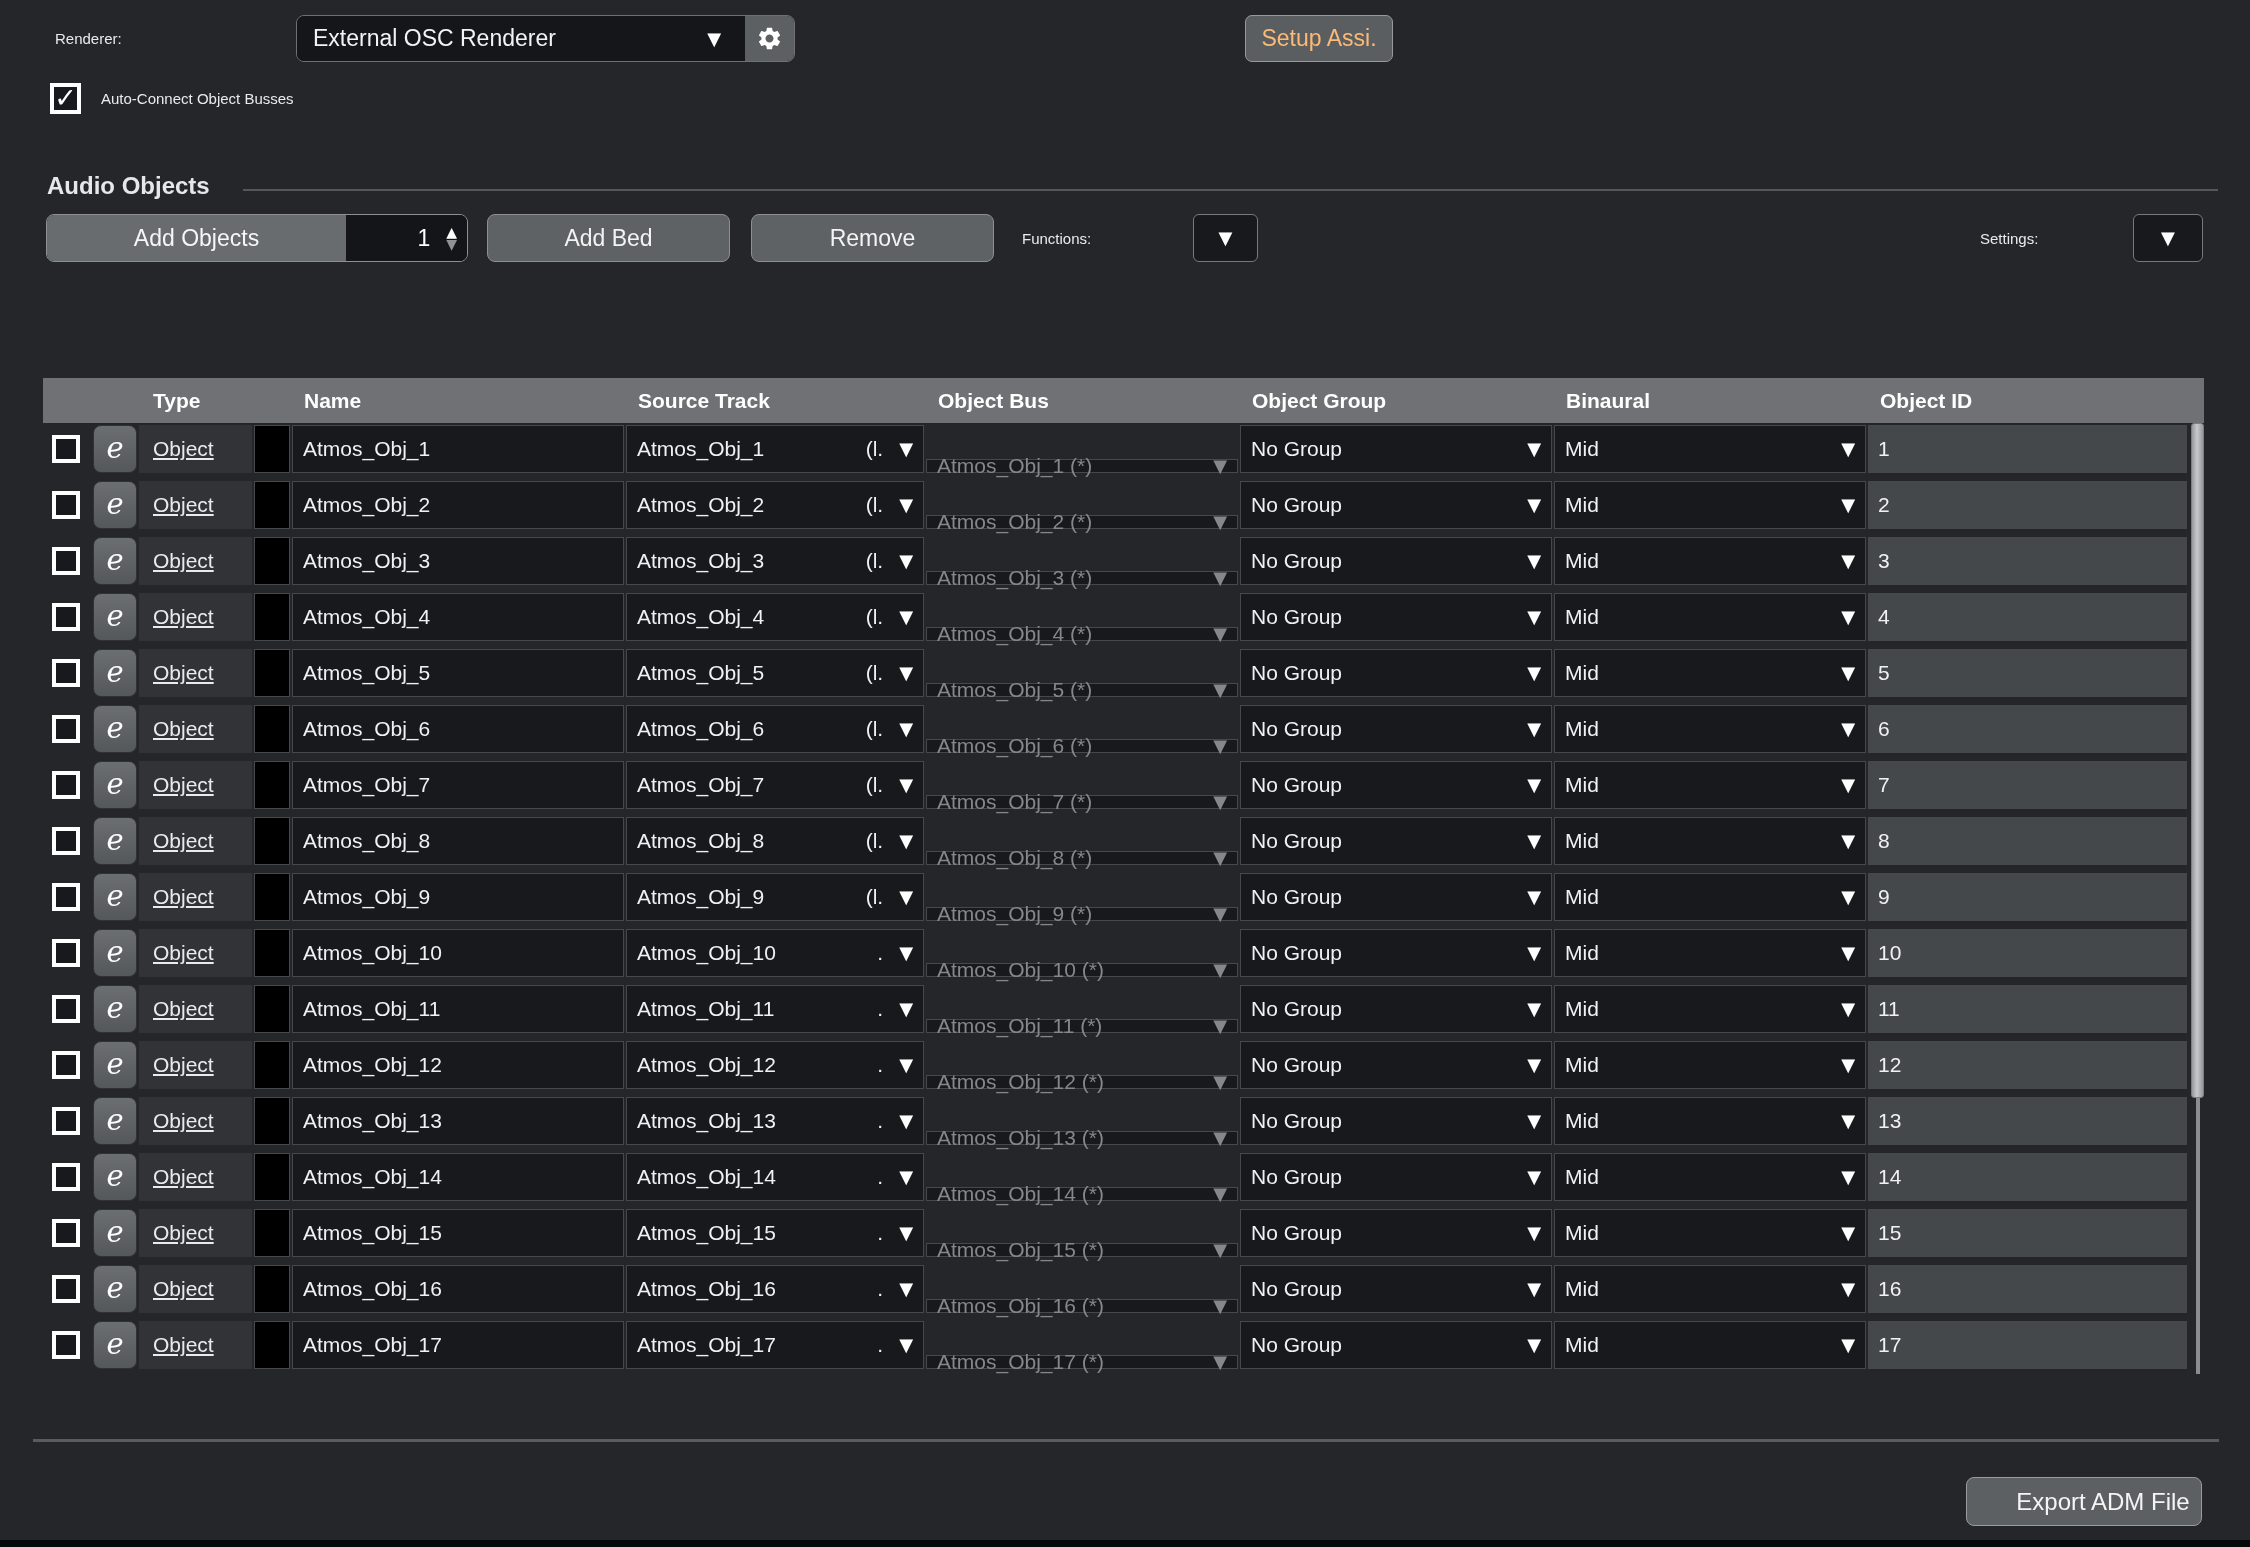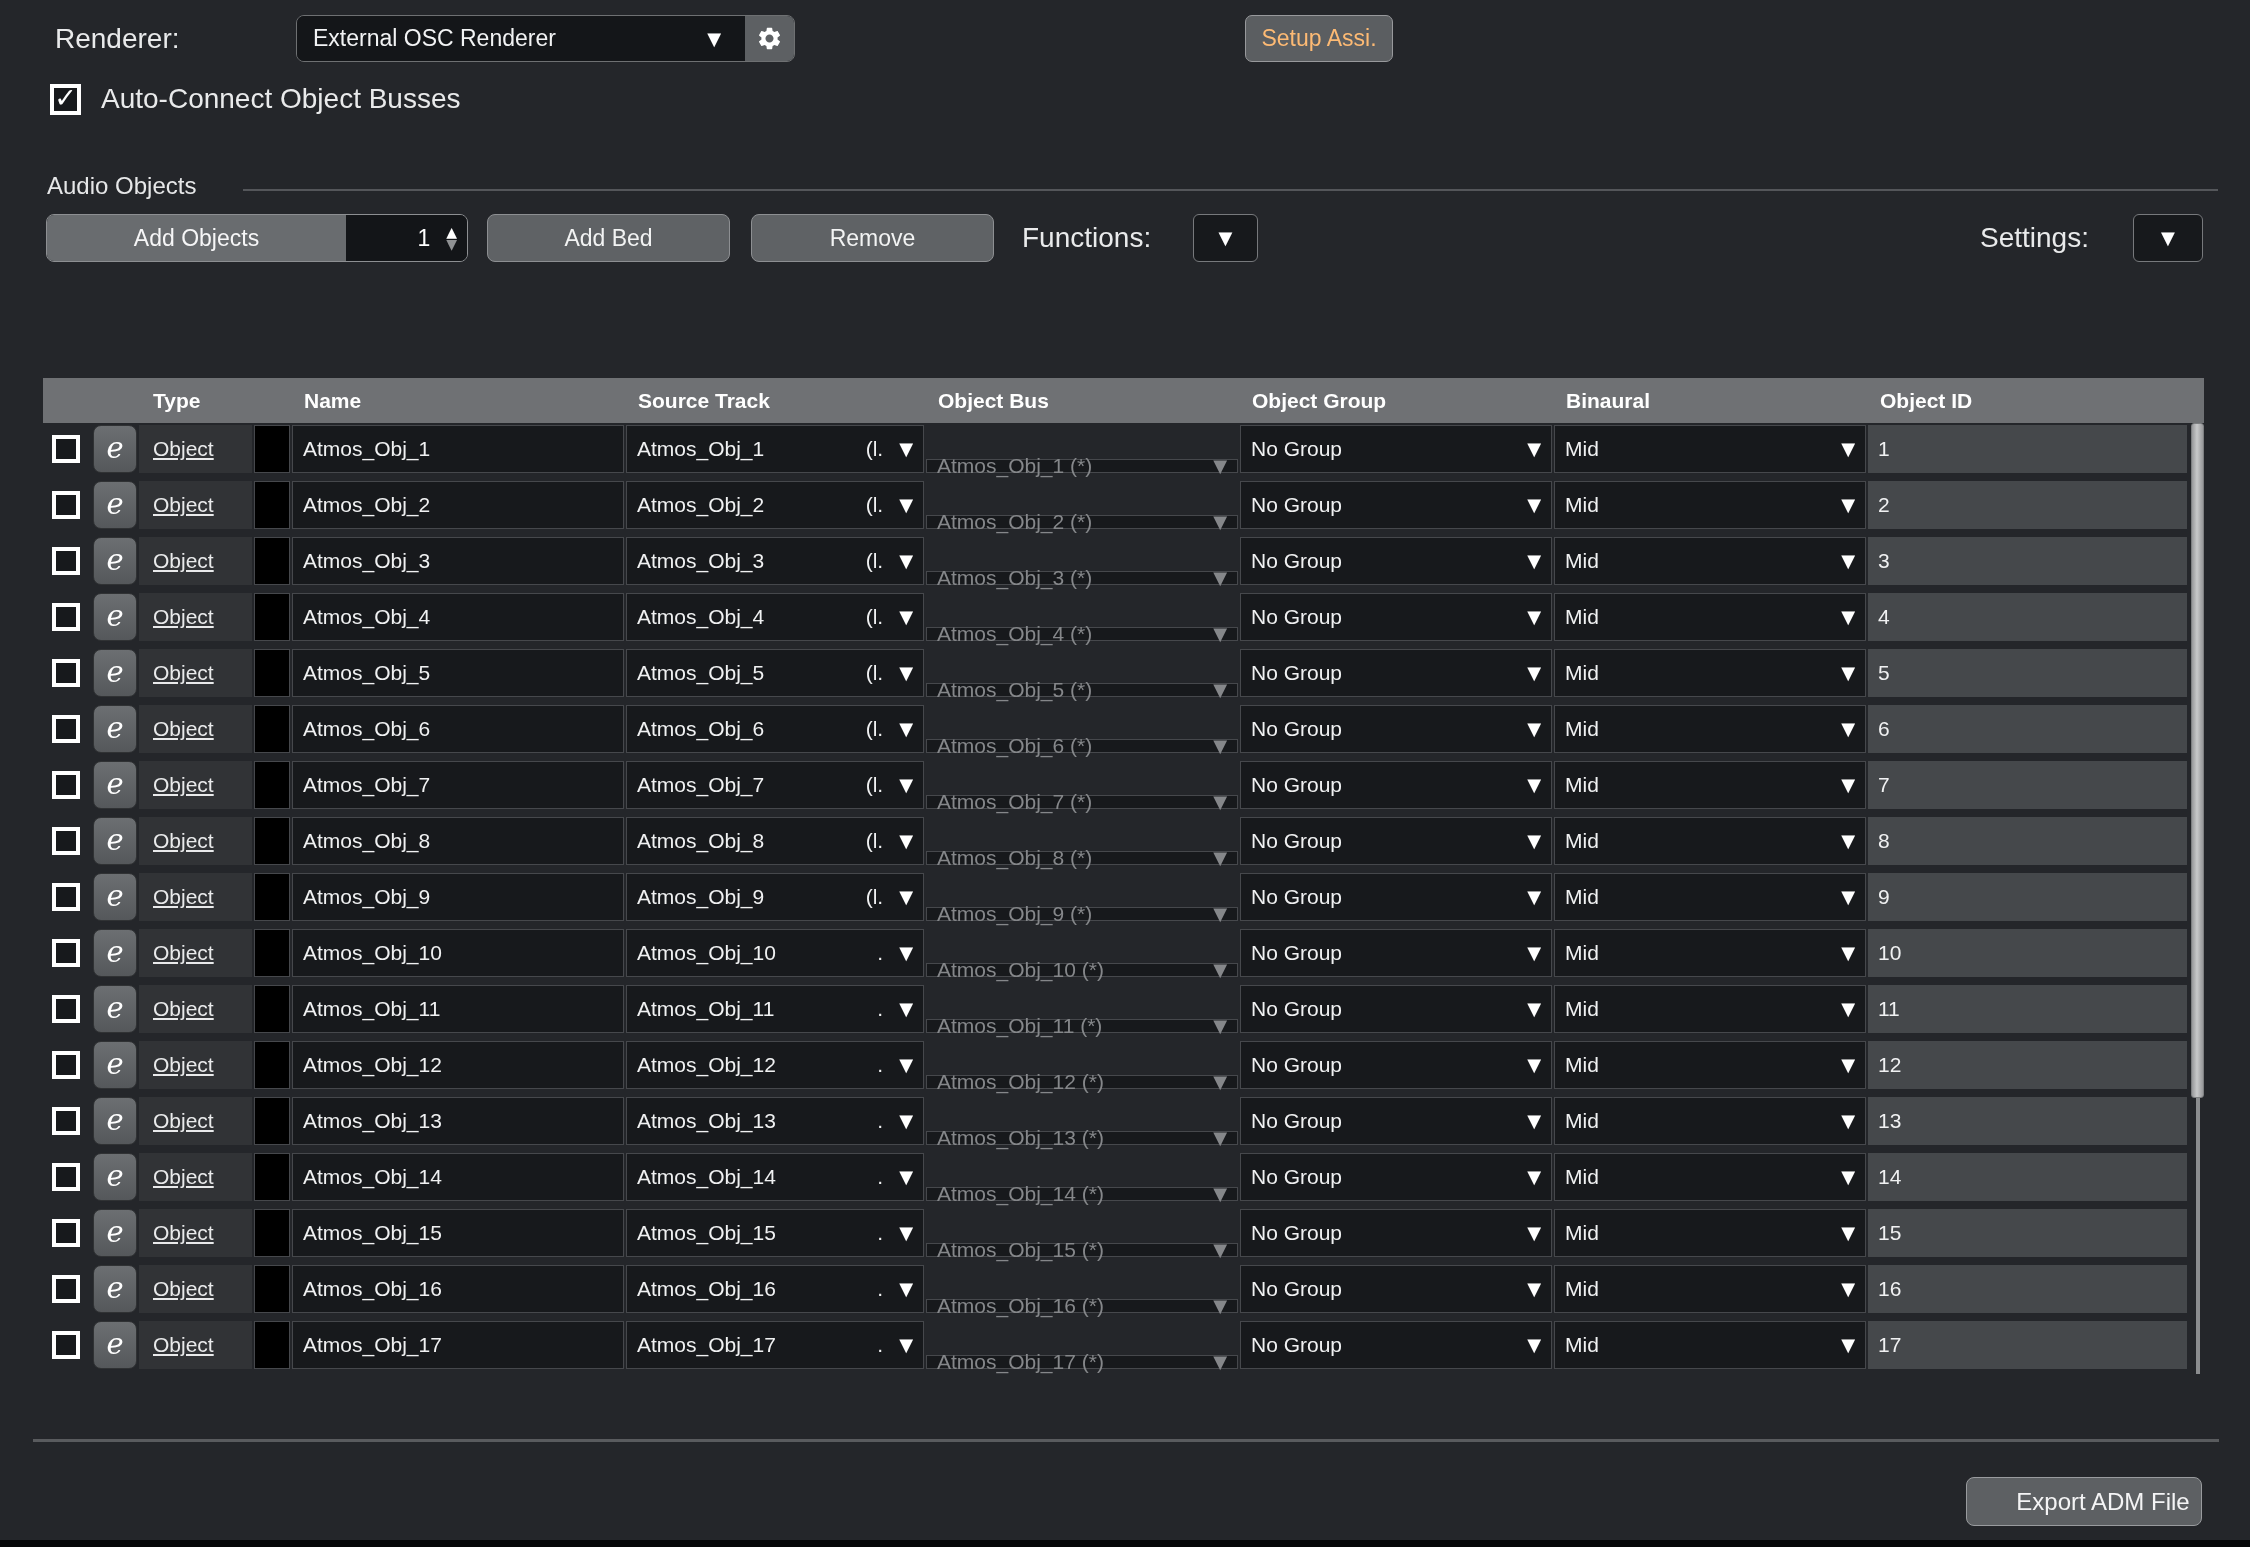--- a/index.html
+++ b/index.html
@@ -2,21 +2,21 @@
 <html><head>
 <meta charset="utf-8">
 <style>
   html,body{margin:0;padding:0;}
   body{
     width:2250px;height:1547px;position:relative;overflow:hidden;
     background:#24262a;color:#eceded;
     font-family:"Liberation Sans", sans-serif;
   }
   .abs{position:absolute;}
-  .lbl{font-size:28px;color:#e9eaeb;display:flex;align-items:center;text-align:center;}
+  .lbl{font-size:15px;color:#e9eaeb;display:flex;align-items:center;text-align:center;}
 
   
   .renderer-label{left:55px;top:15px;height:47px;}
   .renderer-combo{left:296px;top:15px;width:499px;height:47px;display:flex;
     border:1px solid #6e7072;border-radius:8px;overflow:hidden;box-sizing:border-box;}
   .renderer-select{flex:1;background:#141619;display:flex;align-items:center;
     padding:0 16px;font-size:23px;color:#f2f3f4;cursor:default;}
   .renderer-select .arr{margin-left:auto;margin-right:8px;}
   .gear-btn{width:49px;background:#5d6063;display:flex;align-items:center;justify-content:center;}
   .arr{font-family:"DejaVu Sans", sans-serif;font-size:18px;color:#ffffff;line-height:1;}
@@ -26,21 +26,21 @@
     border:1px solid #98999c;border-radius:7px;display:flex;align-items:center;justify-content:center;
     font-size:23px;color:#fdba74;box-sizing:border-box;}
 
   
   .cbx{display:flex;align-items:center;justify-content:center;background:#17191c;
     border:4px solid #ffffff;width:23px;height:23px;box-sizing:content-box;}
   .cbx .check{font-family:"DejaVu Sans", sans-serif;font-size:27px;font-weight:bold;color:#fff;margin-top:-3px;}
   .autoconnect{left:50px;top:83px;display:flex;align-items:center;gap:20px;}
 
   
-  .section-title{left:47px;top:172px;font-size:24px;font-weight:normal;color:#e6e7e8;}
+  .section-title{left:47px;top:172px;font-size:24px;font-weight:bold;color:#e6e7e8;}
   .section-line{left:243px;top:189px;width:1975px;height:2px;background:#54565a;}
 
   
   .tb-btn{top:214px;height:48px;background:#5f6265;border:1px solid #8d8f92;border-radius:8px;
     display:flex;align-items:center;justify-content:center;font-size:23px;color:#f2f3f3;box-sizing:border-box;}
   .addobj-combo{left:46px;top:214px;width:422px;height:48px;display:flex;
     border:1px solid #8d8f92;border-radius:8px;overflow:hidden;box-sizing:border-box;}
   .addobj-btn{width:299px;background:#696c6f;display:flex;align-items:center;justify-content:center;
     font-size:23px;color:#f6f6f7;}
   .addobj-count{flex:1;background:#131518;display:flex;align-items:center;justify-content:flex-end;

